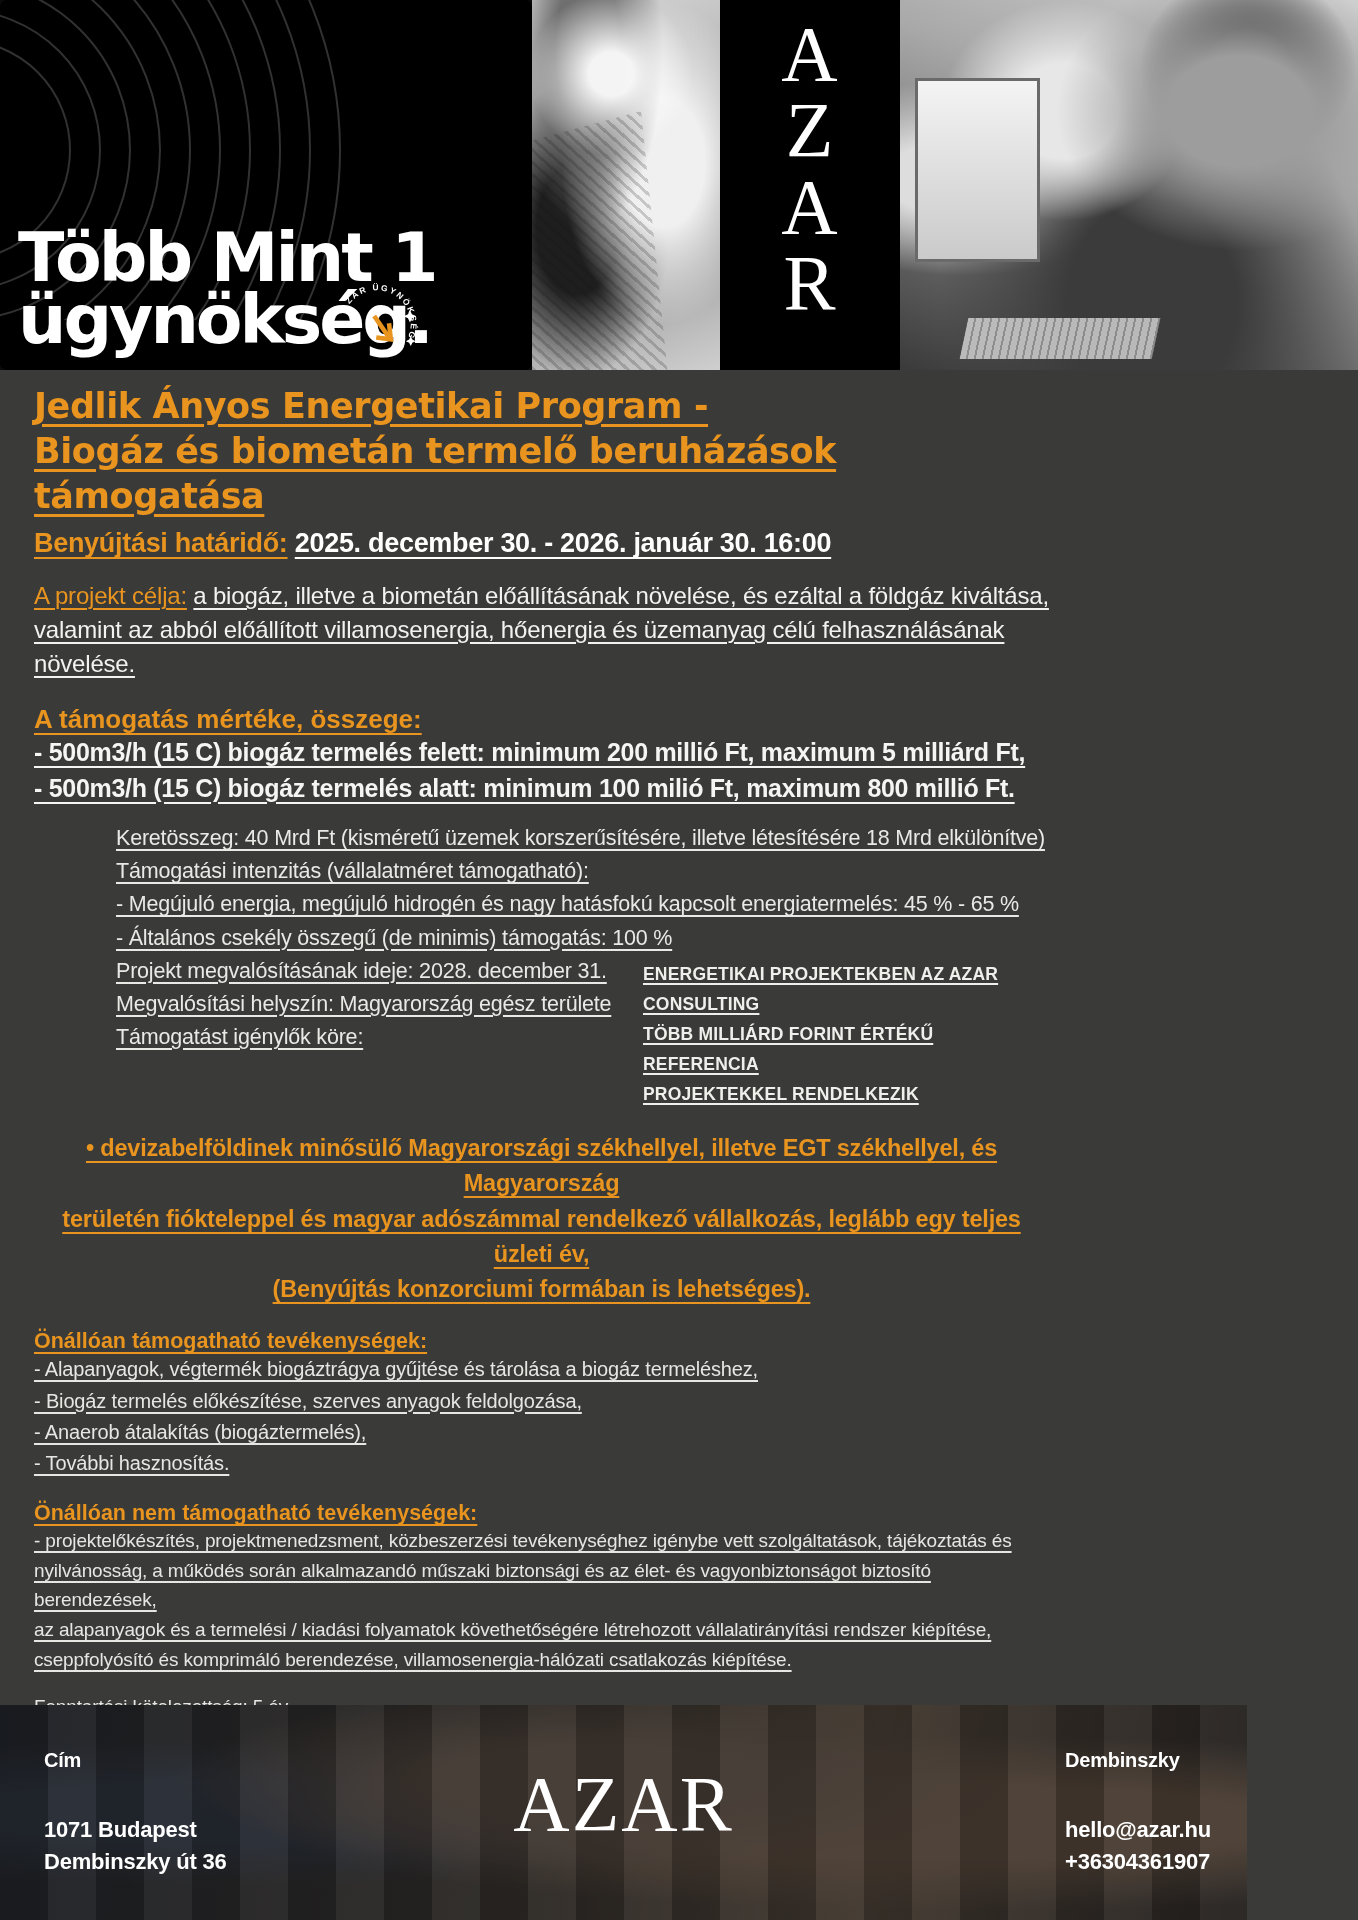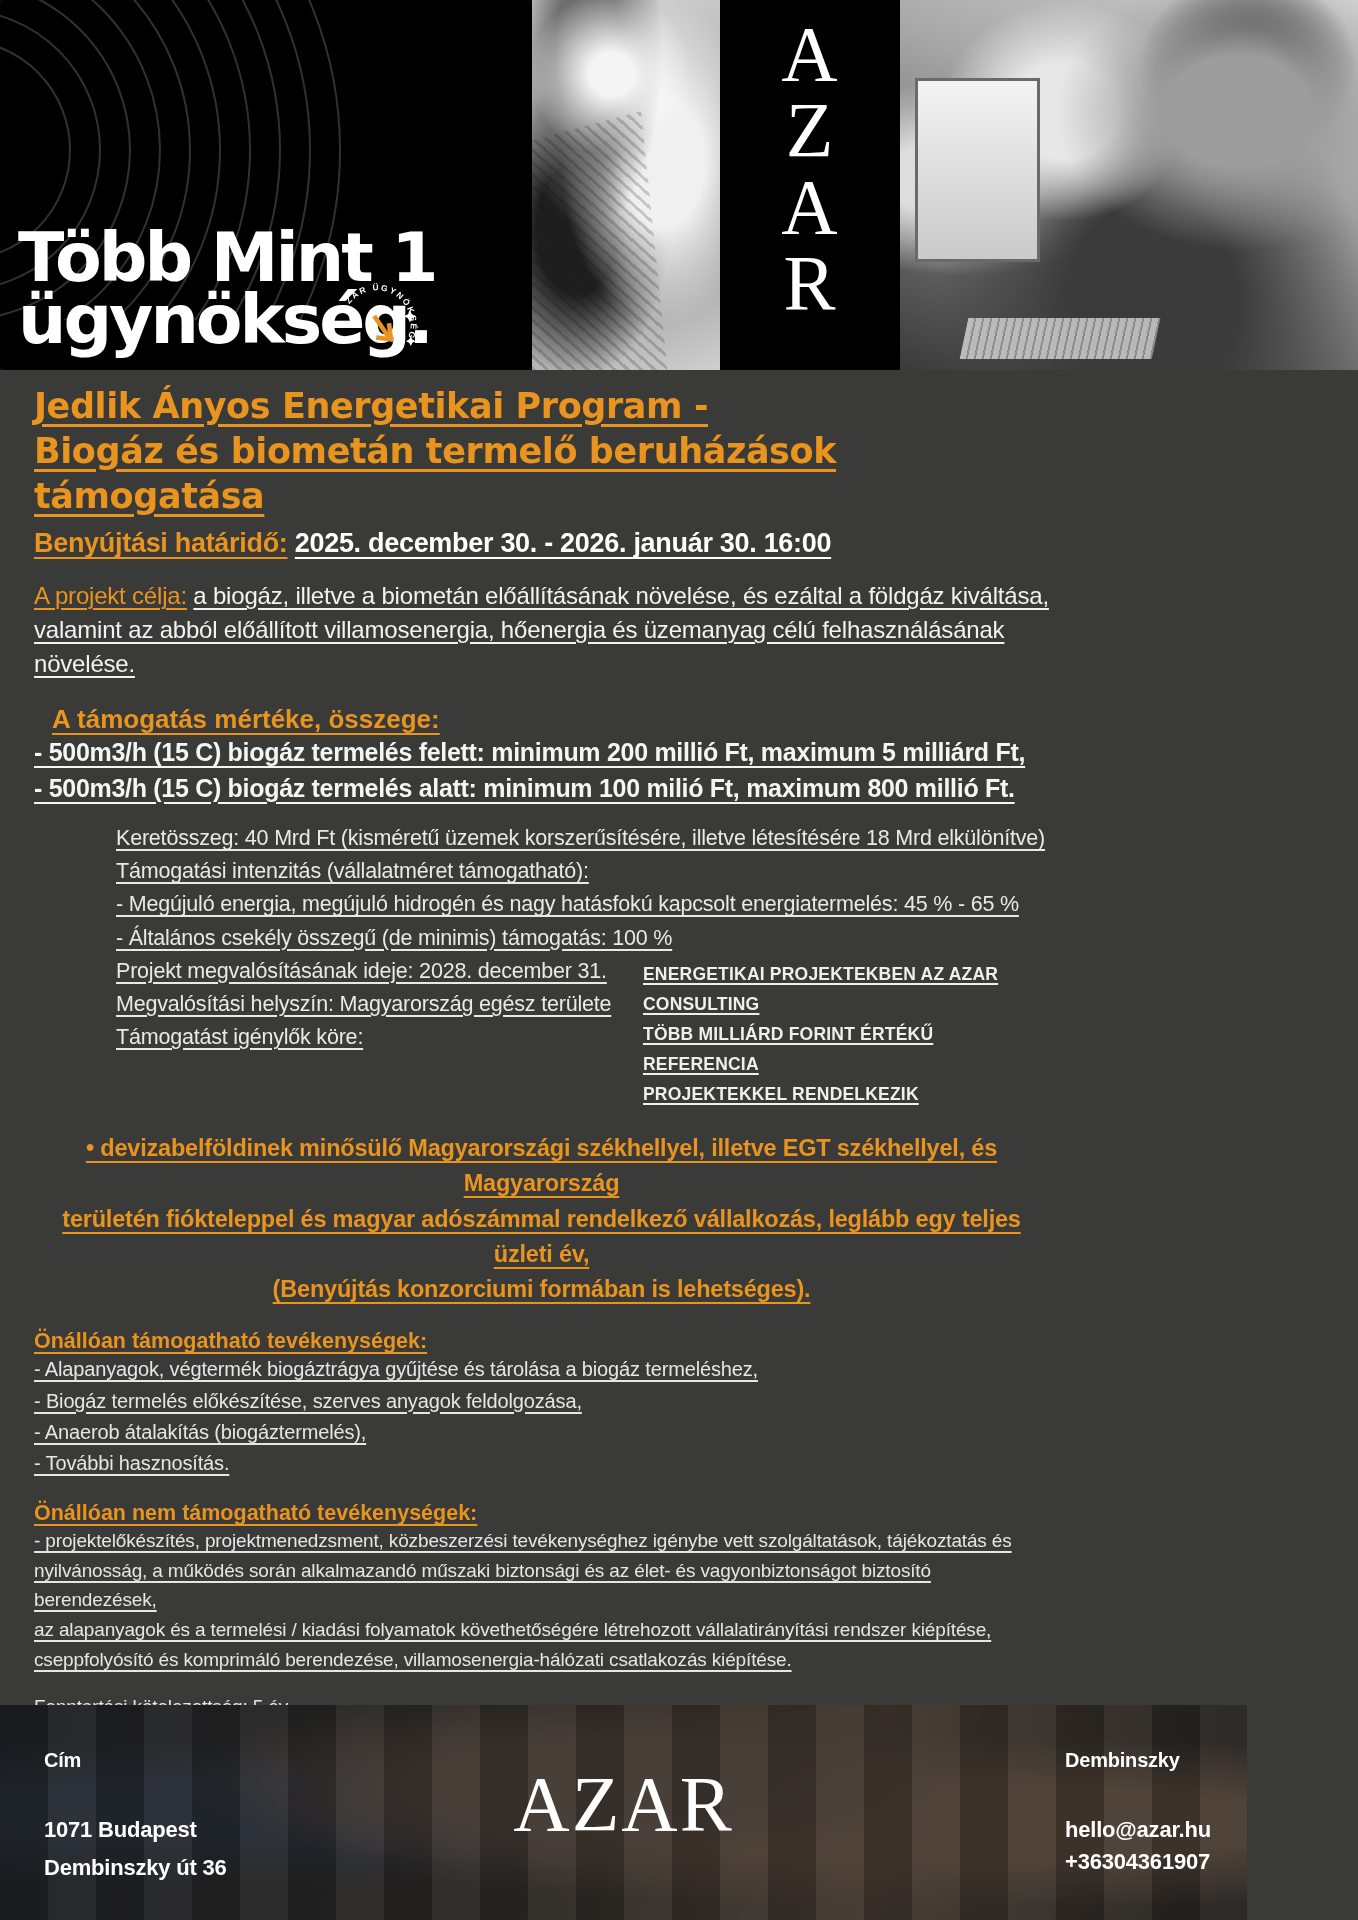--- a/index.html
+++ b/index.html
@@ -141,21 +141,20 @@
   .deadline .val { color:#fff; text-decoration:underline; text-underline-offset:5px; text-decoration-thickness:2px;}
 
   .goal { font-size:24px; line-height:1.4; margin-top:20px; letter-spacing:-0.2px; }
   .goal .lbl { color:#e8941f; }
   .goal .val { color:#f2f2f0; }
 
   .sub-head {
     color:#e8941f; font-weight:bold; font-size:26px; margin-top:24px;
     text-decoration:underline; text-underline-offset:5px; text-decoration-thickness:2px;
     display:inline-block;
-    margin-left:18px;
   }
   .amount-line {
     color:#f5f5f3; font-weight:bold; font-size:25px; line-height:1.42;
     text-decoration:underline; text-underline-offset:5px; text-decoration-thickness:2px;
     letter-spacing:-0.3px;
   }
 
   .indent-block { margin-top:16px; margin-left:82px; position:relative; }
   .ib-line {
     color:#e9e9e6; font-size:21.5px; line-height:1.54;
@@ -355,21 +354,21 @@
   <div class="tail">
     <span class="sec-line small">Fenntartási kötelezettség: 5 év</span>
   </div>
 </div>
 
 <div class="footer">
   <div class="f-inner">
     <div class="f-col f-left">
       <div class="f-label">Cím</div>
       <div class="f-val">1071 Budapest</div>
-      <div class="f-val" style="margin-top:6px">Dembinszky út 36</div>
+      <div class="f-val" style="margin-top:0">Dembinszky út 36</div>
     </div>
 
     <div class="f-logo">AZAR</div>
 
     <div class="f-col f-right">
       <div class="f-label">Dembinszky</div>
       <div class="f-val">hello@azar.hu</div>
       <div class="f-val" style="margin-top:0">+36304361907</div>
     </div>
   </div>

